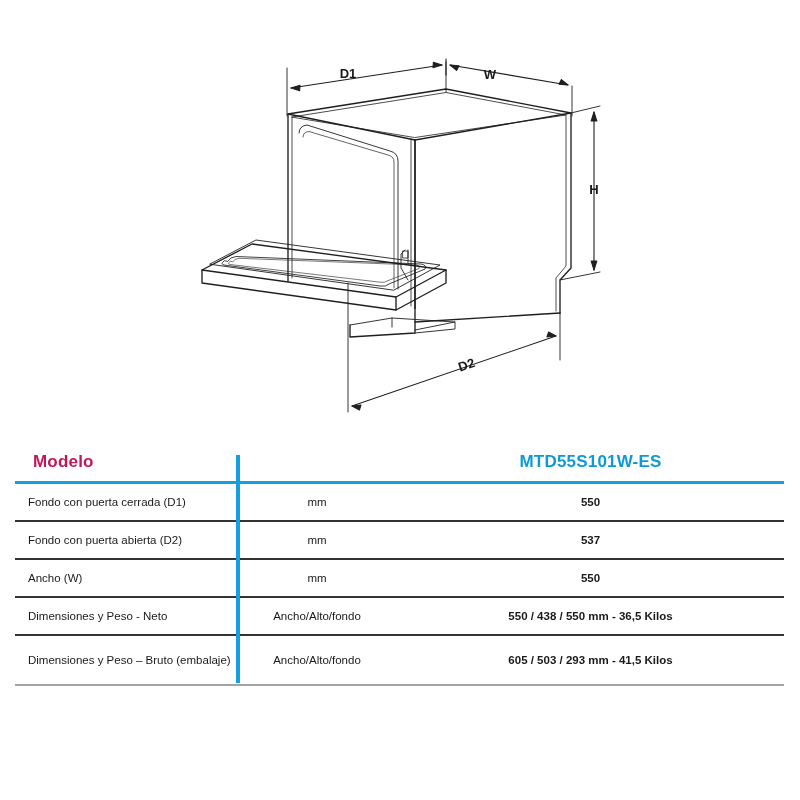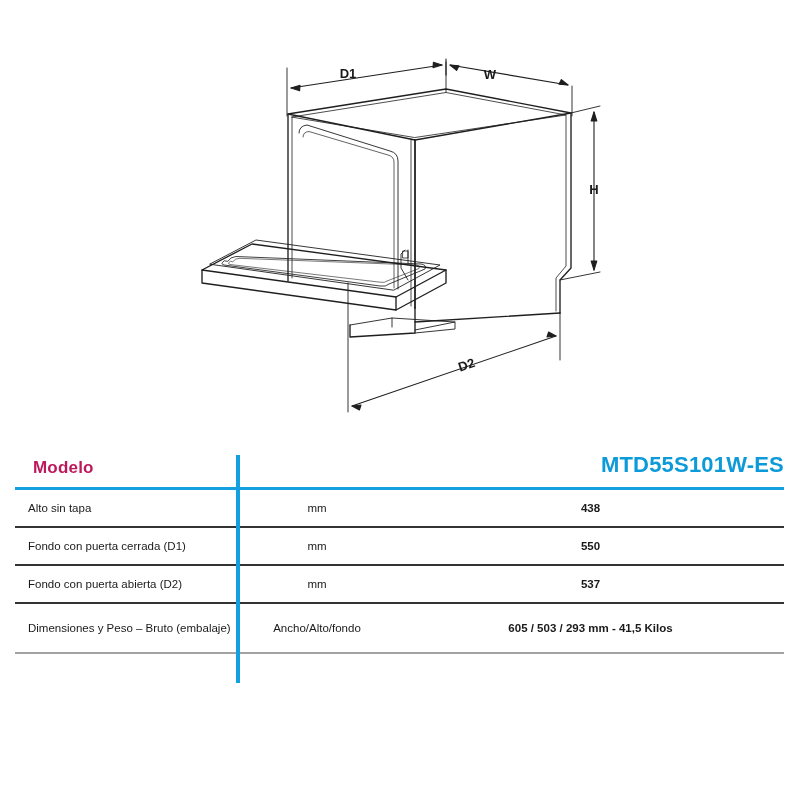--- a/index.html
+++ b/index.html
@@ -59,24 +59,24 @@
     vertical-align: bottom;
   }
   .head-model-label {
     font-size: 17px;
     font-weight: bold;
     color: #be185d;
     padding-left: 18px !important;
     letter-spacing: 0.2px;
   }
   .head-model-value {
-    font-size: 22px;
+    font-size: 17px;
     font-weight: bold;
     color: #0c9ad8;
-    text-align: right;
+    text-align: center;
     letter-spacing: 0.2px;
   }
 
   .hdr-sep td {
     padding: 0;
     border: none;
     height: 3px;
     background: #12a0de;
   }
 
@@ -228,39 +228,44 @@
       <tbody>
         <tr class="head-row">
           <td class="head-model-label">Modelo</td>
           <td></td>
           <td class="head-model-value">MTD55S101W-ES</td>
         </tr>
         <tr class="hdr-sep">
           <td colspan="3"></td>
         </tr>
 
-        <tr class="data-row">
-          <td class="c-label">Alto sin tapa</td>
-          <td class="c-unit">mm</td>
-          <td class="c-value">438</td>
-        </tr>
 
         <tr class="data-row">
           <td class="c-label">Fondo con puerta cerrada (D1)</td>
           <td class="c-unit">mm</td>
           <td class="c-value">550</td>
         </tr>
 
         <tr class="data-row">
           <td class="c-label">Fondo con puerta  abierta (D2)</td>
           <td class="c-unit">mm</td>
           <td class="c-value">537</td>
         </tr>
 
-
+        <tr class="data-row">
+          <td class="c-label">Ancho (W)</td>
+          <td class="c-unit">mm</td>
+          <td class="c-value">550</td>
+        </tr>
+
+        <tr class="data-row">
+          <td class="c-label">Dimensiones y Peso - Neto</td>
+          <td class="c-unit">Ancho/Alto/fondo</td>
+          <td class="c-value">550 / 438 / 550 mm  -  36,5 Kilos</td>
+        </tr>
 
         <tr class="data-row tall">
           <td class="c-label">Dimensiones y Peso – Bruto (embalaje)</td>
           <td class="c-unit">Ancho/Alto/fondo</td>
           <td class="c-value">605 / 503 / 293 mm  -  41,5 Kilos</td>
         </tr>
       </tbody>
     </table>
   </div>
 

